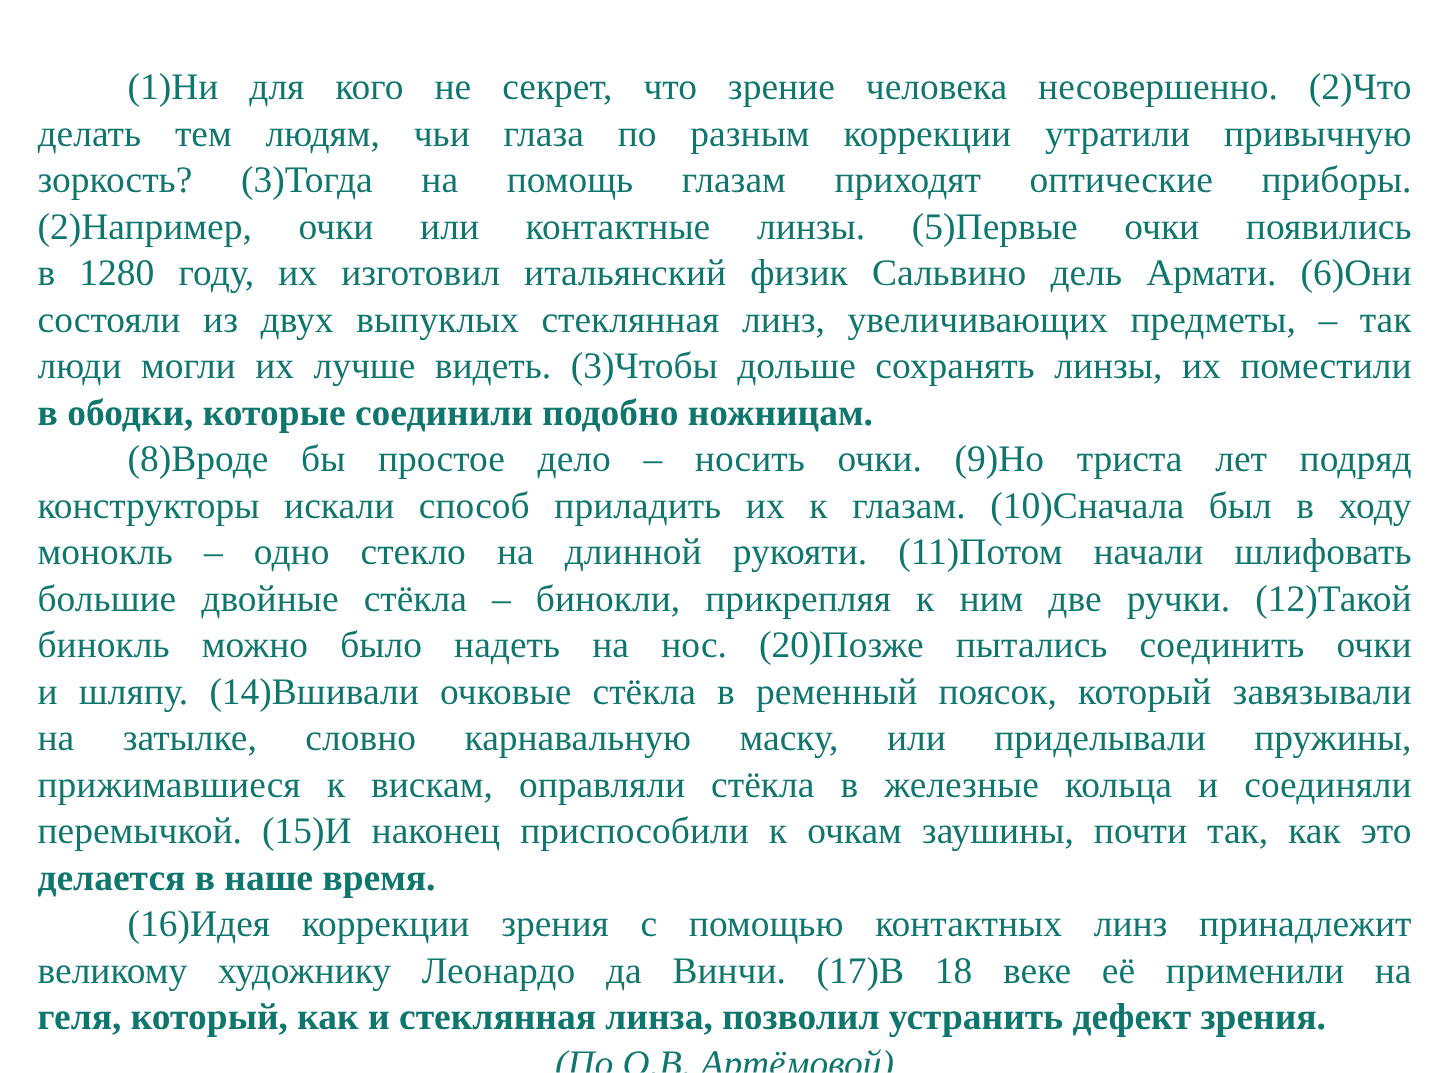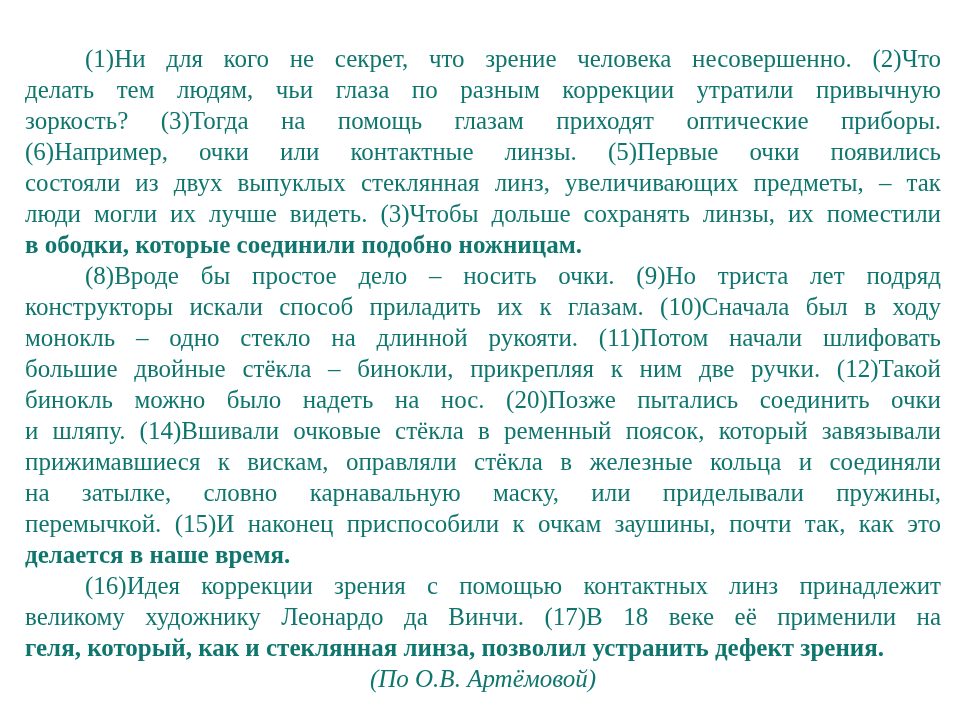--- a/index.html
+++ b/index.html
@@ -47,32 +47,33 @@
   }
 </style>
 </head>
 <body>
 
 <div class="page">
   <div class="text-body" id="text-body">
       <div class="line first">(1)Ни для кого не секрет, что зрение человека несовершенно. (2)Что</div>
       <div class="line">делать тем людям, чьи глаза по разным коррекции утратили привычную</div>
       <div class="line">зоркость? (3)Тогда на помощь глазам приходят оптические приборы.</div>
-      <div class="line">(6)Например, очки или контактные линзы. (5)Первые очки появились</div>
+      <div class="line">(2)Например, очки или контактные линзы. (5)Первые очки появились</div>
+      <div class="line">в 1280 году, их изготовил итальянский физик Сальвино дель Армати. (6)Они</div>
       <div class="line">состояли из двух выпуклых стеклянная линз, увеличивающих предметы, – так</div>
       <div class="line">люди могли их лучше видеть. (3)Чтобы дольше сохранять линзы, их поместили</div>
       <div class="line last">в ободки, которые соединили подобно ножницам.</div>
       <div class="line first">(8)Вроде бы простое дело – носить очки. (9)Но триста лет подряд</div>
       <div class="line">конструкторы искали способ приладить их к глазам. (10)Сначала был в ходу</div>
       <div class="line">монокль – одно стекло на длинной рукояти. (11)Потом начали шлифовать</div>
       <div class="line">большие двойные стёкла – бинокли, прикрепляя к ним две ручки. (12)Такой</div>
       <div class="line">бинокль можно было надеть на нос. (20)Позже пытались соединить очки</div>
       <div class="line">и шляпу. (14)Вшивали очковые стёкла в ременный поясок, который завязывали</div>
+      <div class="line">на затылке, словно карнавальную маску, или приделывали пружины,</div>
       <div class="line">прижимавшиеся к вискам, оправляли стёкла в железные кольца и соединяли</div>
-      <div class="line">на затылке, словно карнавальную маску, или приделывали пружины,</div>
       <div class="line">перемычкой. (15)И наконец приспособили к очкам заушины, почти так, как это</div>
       <div class="line last">делается в наше время.</div>
       <div class="line first">(16)Идея коррекции зрения с помощью контактных линз принадлежит</div>
       <div class="line">великому художнику Леонардо да Винчи. (17)В 18 веке её применили на</div>
       <div class="line last">геля, который, как и стеклянная линза, позволил устранить дефект зрения.</div>
     </div>
   <div class="attribution">
     <span>(По О.В. Артёмовой)</span>
   </div>
 </div>

